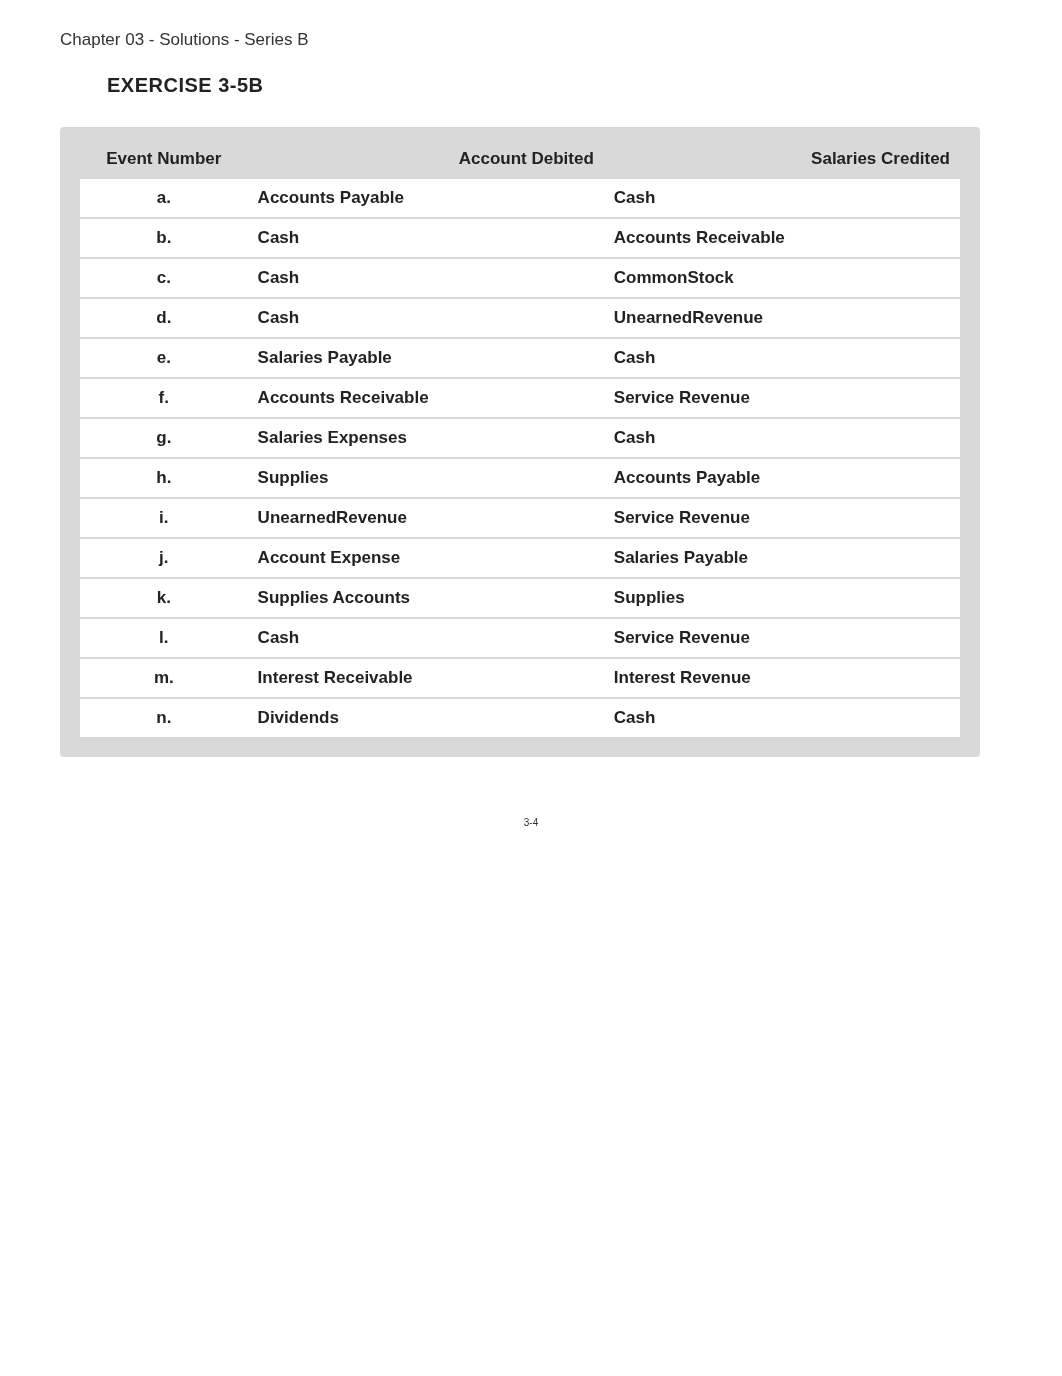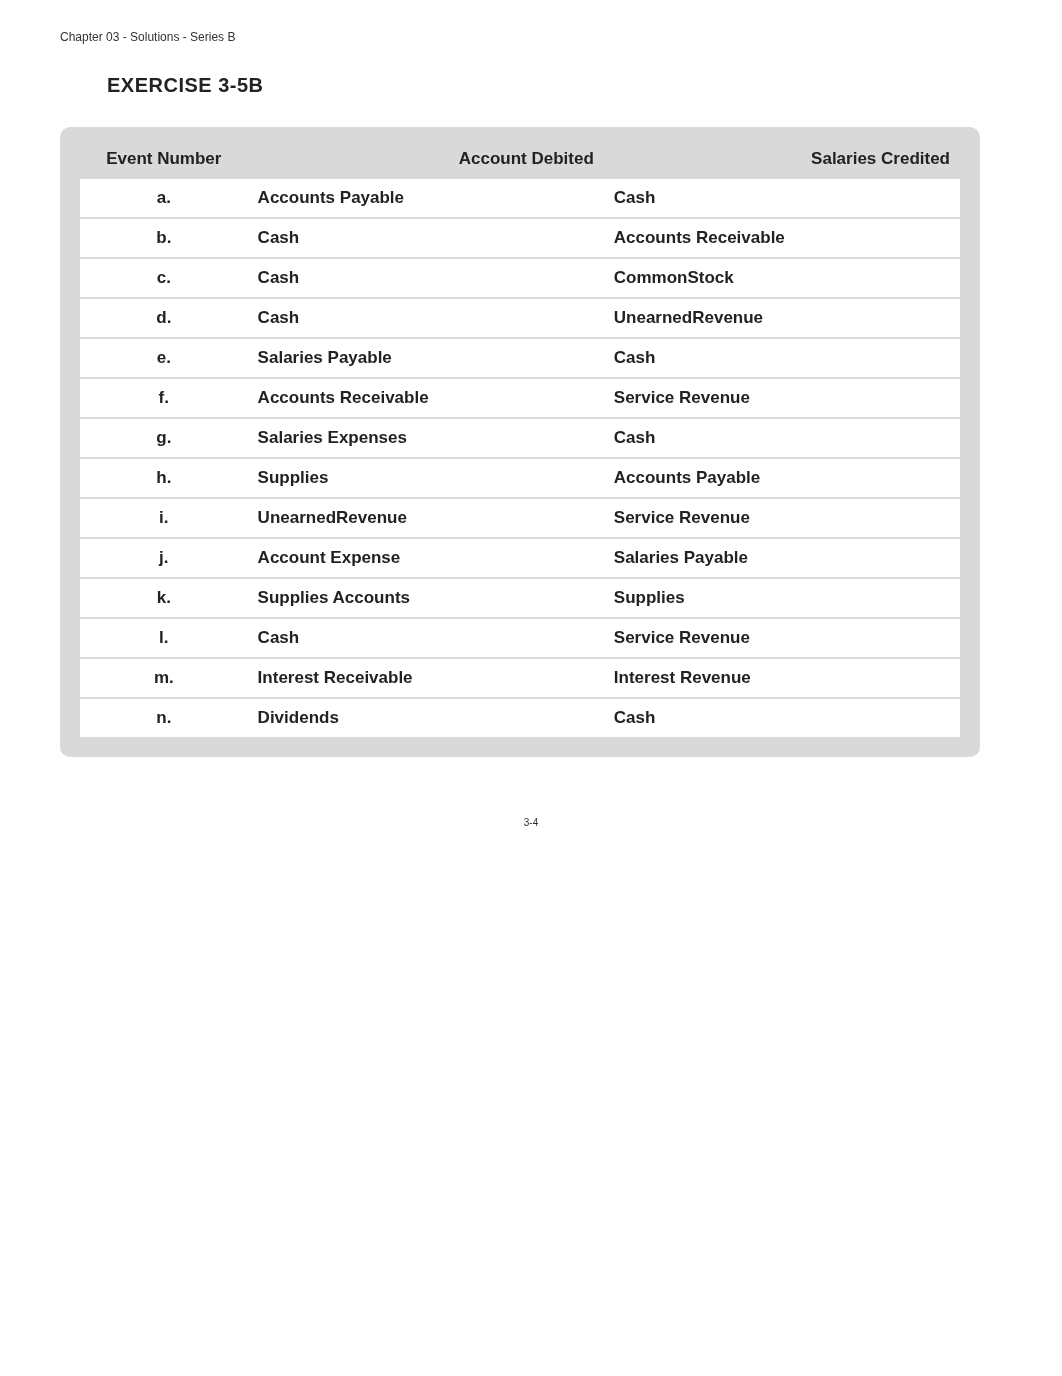--- a/index.html
+++ b/index.html
@@ -12,37 +12,37 @@
       width: 1062px;
       min-height: 1376px;
       background: #ffffff;
       font-family: Arial, sans-serif;
       font-size: 16px;
       color: #222;
       padding: 30px 60px;
     }
 
     .chapter-header {
-      font-size: 12px;
+      font-size: 17px;
       color: #333;
-      margin-bottom: 30px;
+      margin-bottom: 24px;
     }
 
     .exercise-title {
       font-size: 20px;
       font-weight: 900;
       color: #222;
       margin-bottom: 30px;
       letter-spacing: 0.5px;
       margin-left: 47px;
     }
 
     .table-container {
       background: #d9d9d9;
-      border-radius: 10px;
+      border-radius: 4px;
       padding: 10px 20px 20px 20px;
       max-width: 920px;
     }
 
     table {
       width: 100%;
       border-collapse: collapse;
     }
 
     thead tr th {

